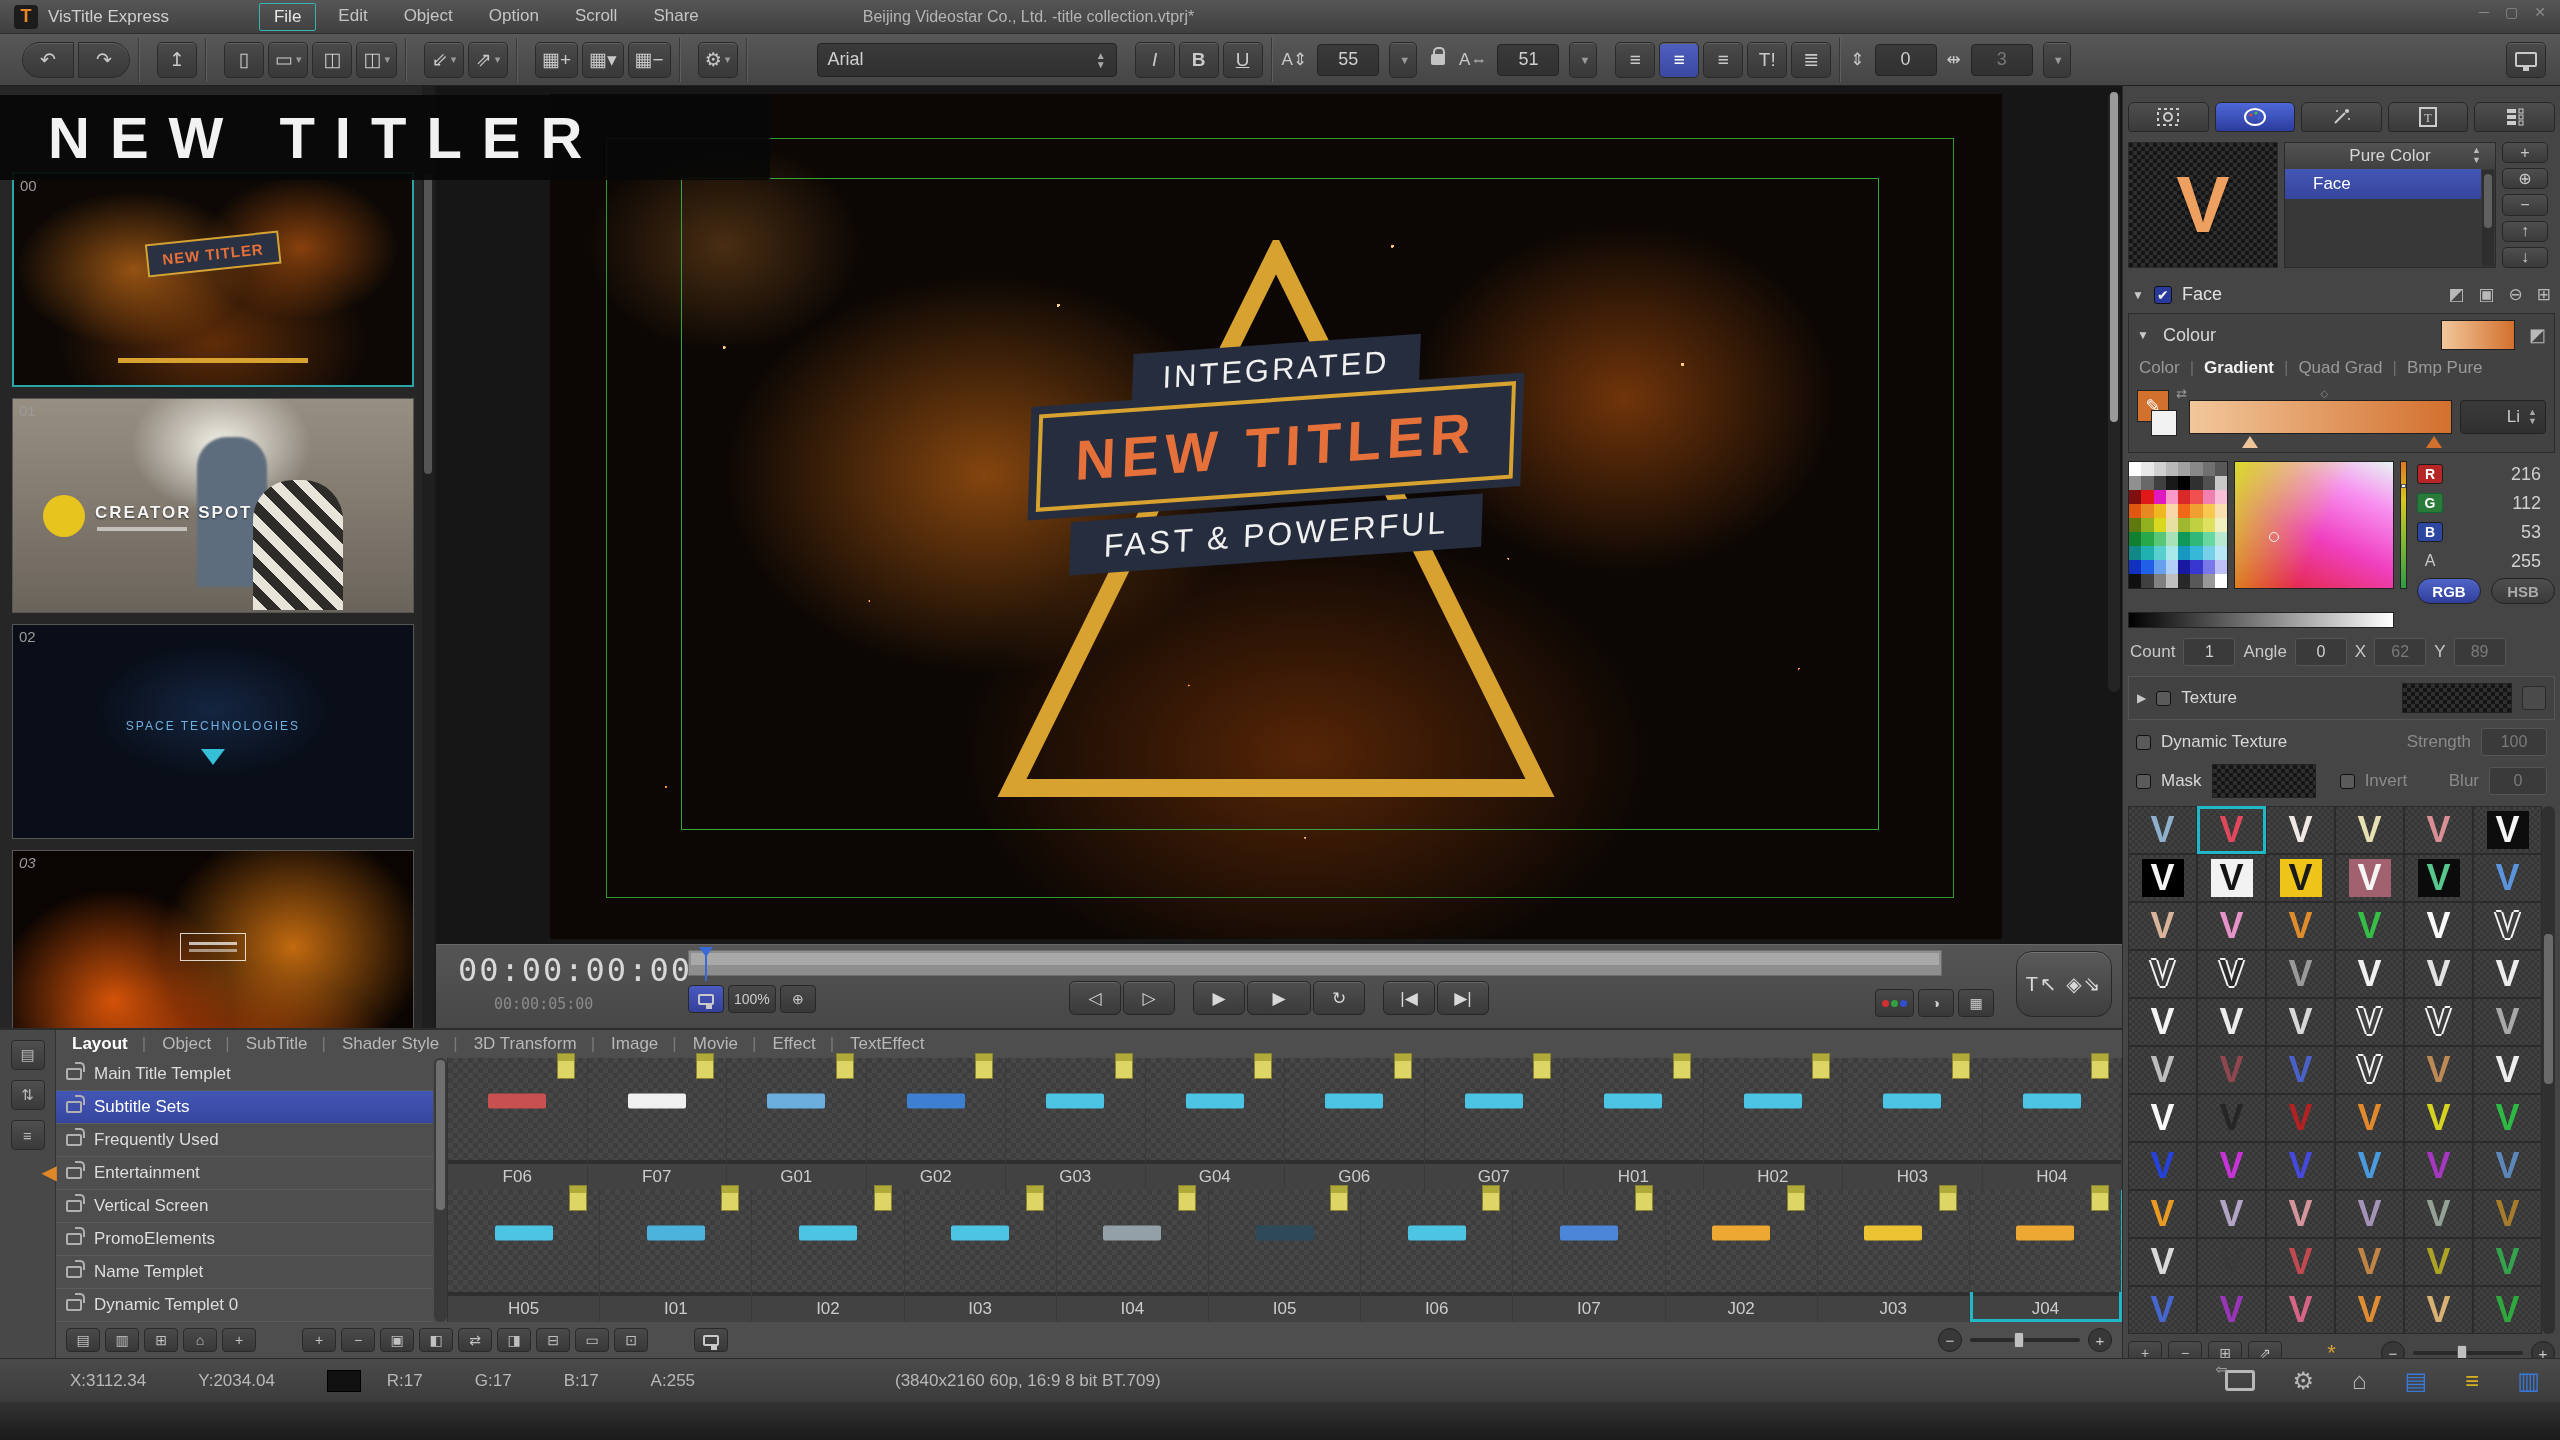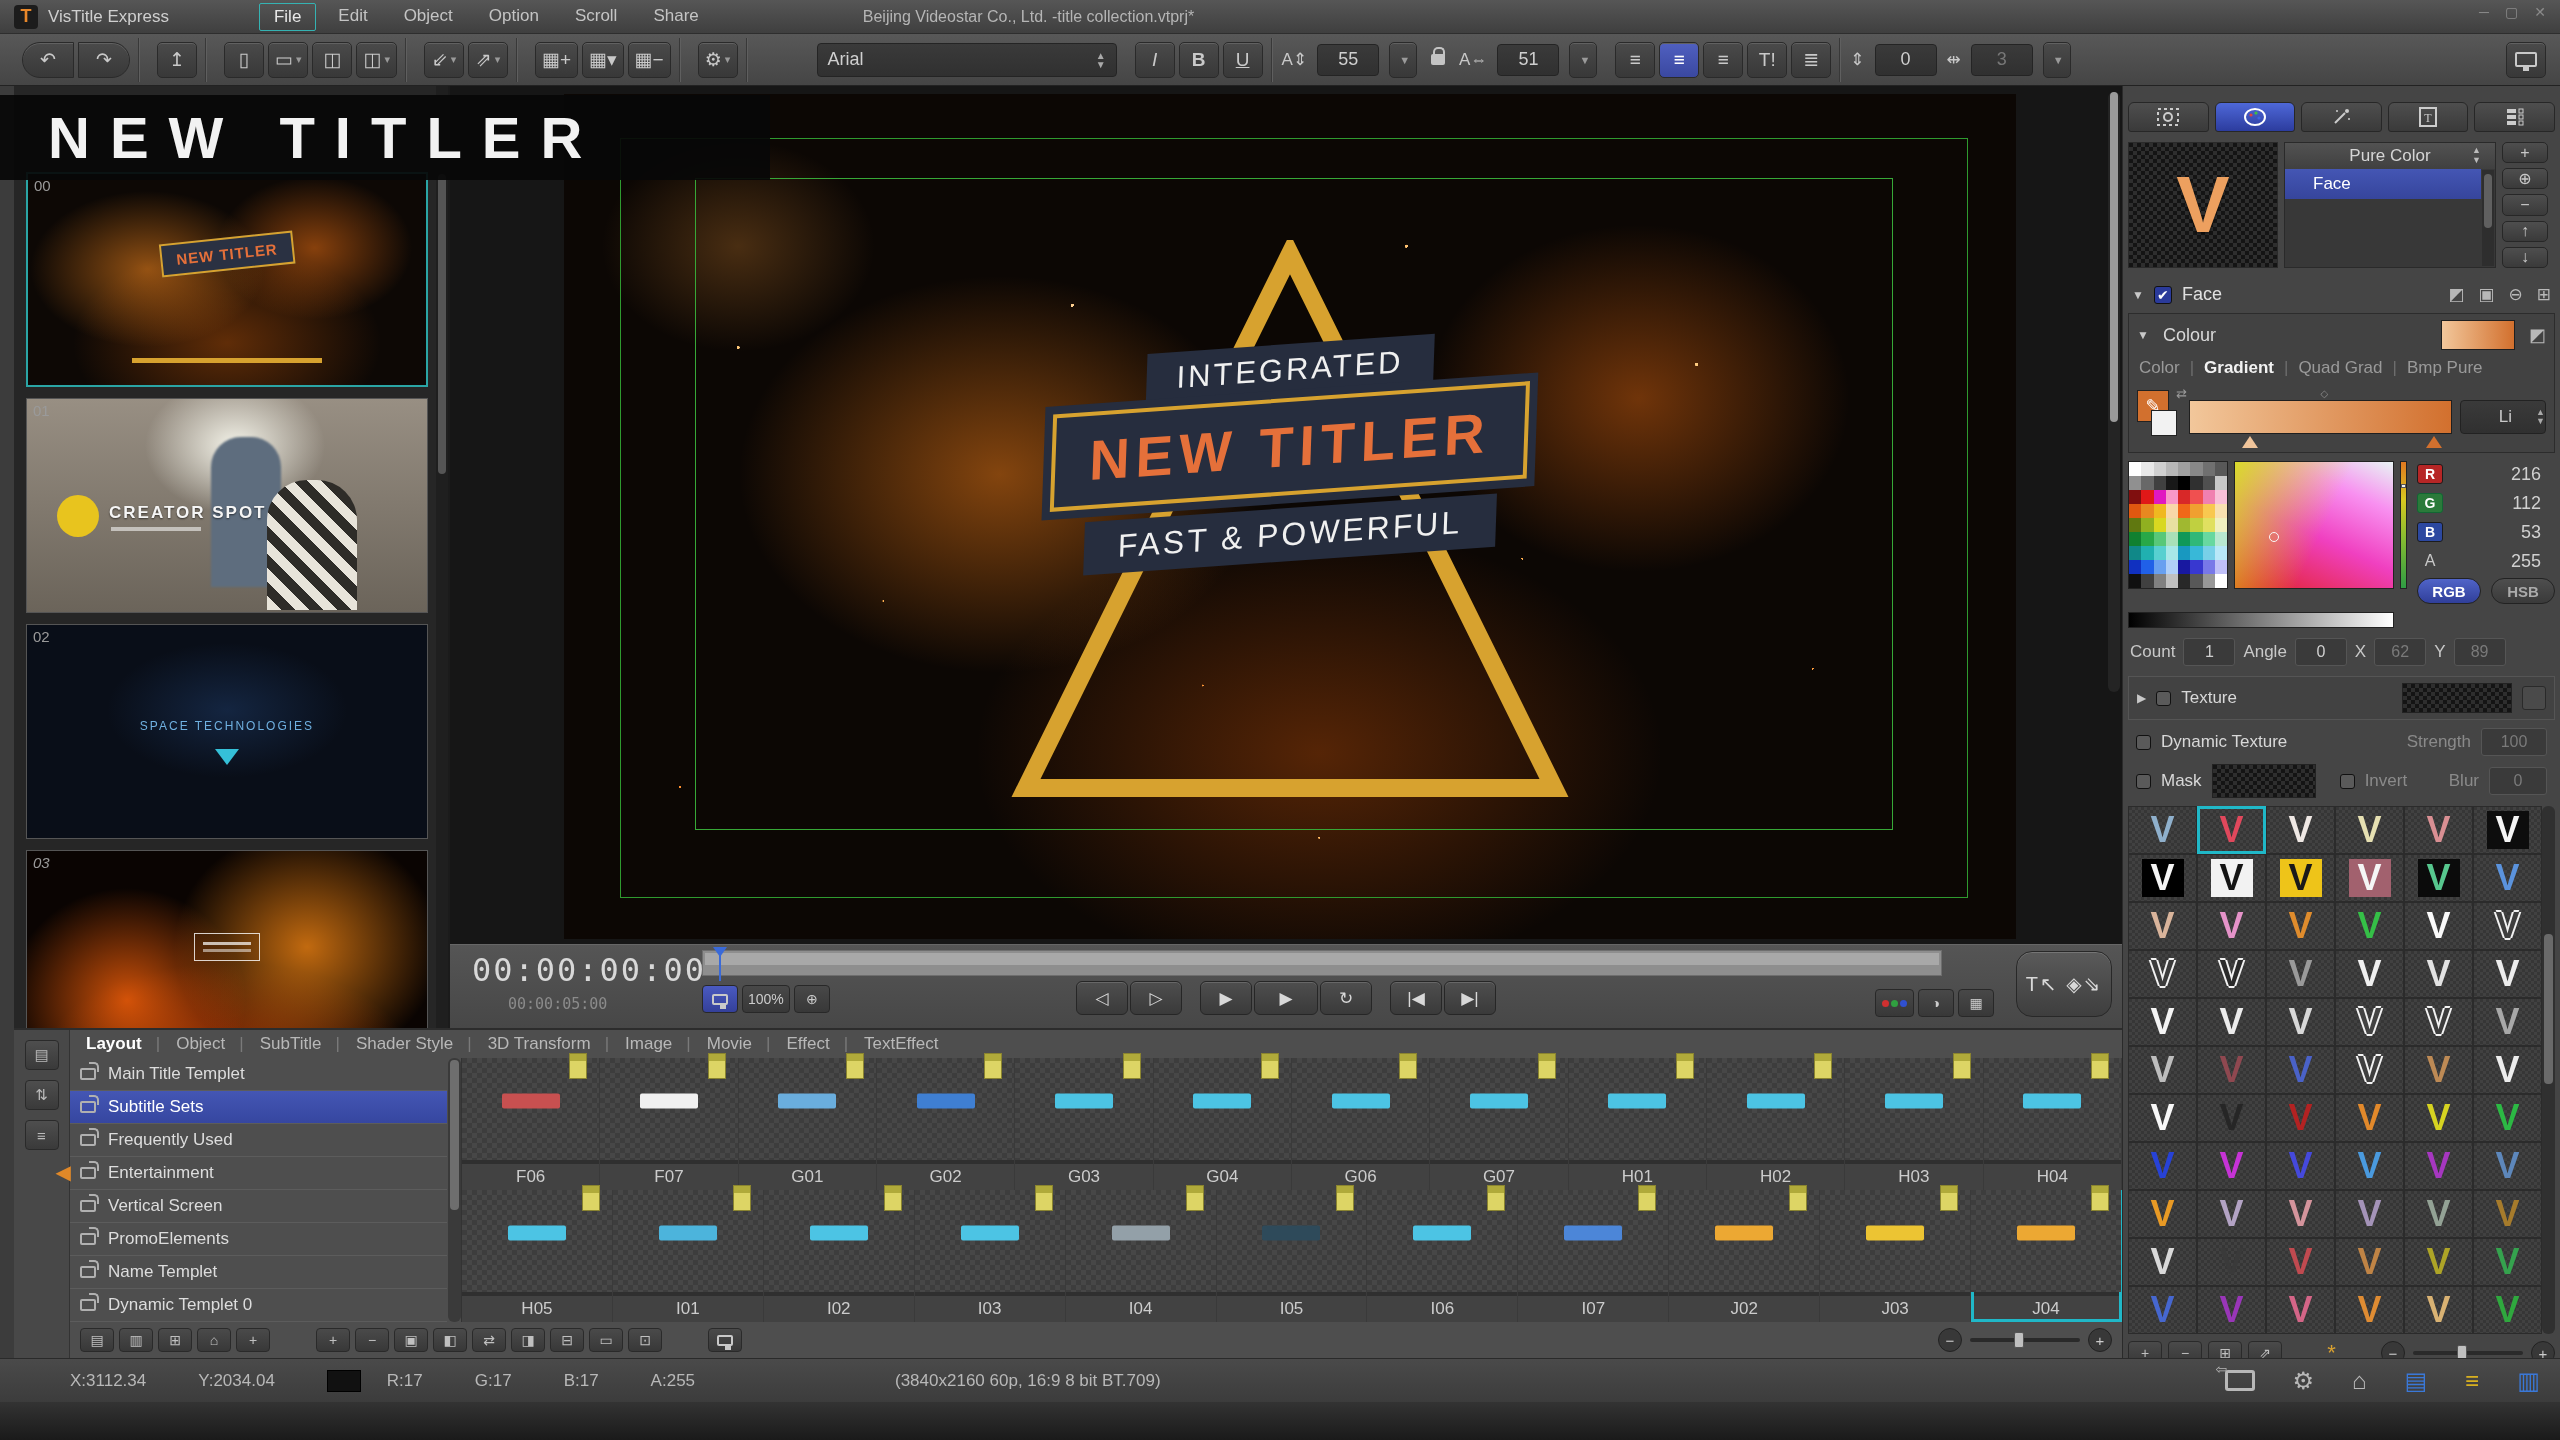--- a/index.html
+++ b/index.html
@@ -38,21 +38,21 @@
     border-radius:4px; color:#cfcfcf; font-size:18px; display:flex; align-items:center; justify-content:center; }
   .num-box.dim { color:#777; }
   .lock-ico { width:14px; height:11px; background:#c4c4c4; position:relative; border-radius:2px; margin:0 4px; }
   .lock-ico::before { content:''; position:absolute; left:2px; top:-7px; width:8px; height:8px;
     border:2px solid #c4c4c4; border-bottom:none; border-radius:5px 5px 0 0; }
   .mini-mon { width:22px; height:15px; border:2px solid #c9c9c9; border-radius:2px; position:relative; }
   .mini-mon::after { content:''; position:absolute; left:6px; bottom:-6px; width:6px; height:4px; background:#c9c9c9; }
 
   
   .content { position:relative; display:flex; height:1272px; }
-  .left-col { width:2122px; display:flex; flex-direction:column;margin-left:14px; }
+  .left-col { width:2122px; display:flex; flex-direction:column; }
   .main-row { height:942px; display:flex; }
 
   
   .banner { position:absolute; left:0; top:9px; width:770px; height:85px; background:rgba(8,8,8,0.93);
     z-index:30; color:#f2f2f2; font-size:58px; font-weight:600; letter-spacing:20px; display:flex;
     align-items:center; padding-left:48px; }
 
   
   .thumbs-panel { width:436px; background:#262626; position:relative; padding:86px 8px 0 12px; overflow:hidden;
     border-right:2px solid #1b1b1b; }
@@ -193,21 +193,21 @@
   .dropper-alt { position:absolute; left:14px; top:20px; width:26px; height:26px; background:#f2f2f2; border:1px solid #222; }
   .swap-ico { position:absolute; right:-6px; top:-4px; color:#9a9a9a; font-size:13px; }
   .grad-bar-wrap { flex:1; position:relative; height:56px; }
   .grad-bar { position:absolute; left:0; right:0; top:10px; height:34px; border:1px solid #1f1f1f; }
   .g-stop { position:absolute; top:46px; width:0; height:0; border-left:8px solid transparent;
     border-right:8px solid transparent; border-bottom:12px solid #f0c49a; }
   .g-stop.dark { border-bottom-color:#d2702e; }
   .g-mid { position:absolute; top:-2px; left:50%; color:#8a8a8a; font-size:10px; }
   .interp-box { width:86px; height:34px; margin-top:10px; background:linear-gradient(#3a3a3a,#303030);
     border:1px solid #222; border-radius:4px; color:#c8c8c8; font-size:17px; display:flex; align-items:center;
-    justify-content:flex-end; gap:24px; }
+    justify-content:flex-end; padding-right:8px; gap:8px; }
   .interp-box .spin { font-size:9px; line-height:9px; color:#aaa; text-align:center; }
 
   .picker-row { margin-top:8px; display:flex; gap:6px; }
   .pal-wrap { width:100px; }
   .palette { display:grid; grid-template-columns:repeat(8,1fr); width:100px; border:1px solid #222; }
   .pal-cell { height:14px; }
   .sv-col { width:160px; }
   .sv-square { width:160px; height:128px; border:1px solid #222; position:relative; background:
      linear-gradient(115deg, rgba(216,224,32,.95) 0%, rgba(216,224,32,0) 55%),
      linear-gradient(25deg, #e02020 0%, #f040c0 45%, #f890f0 75%, #e8f4f4 100%); }

